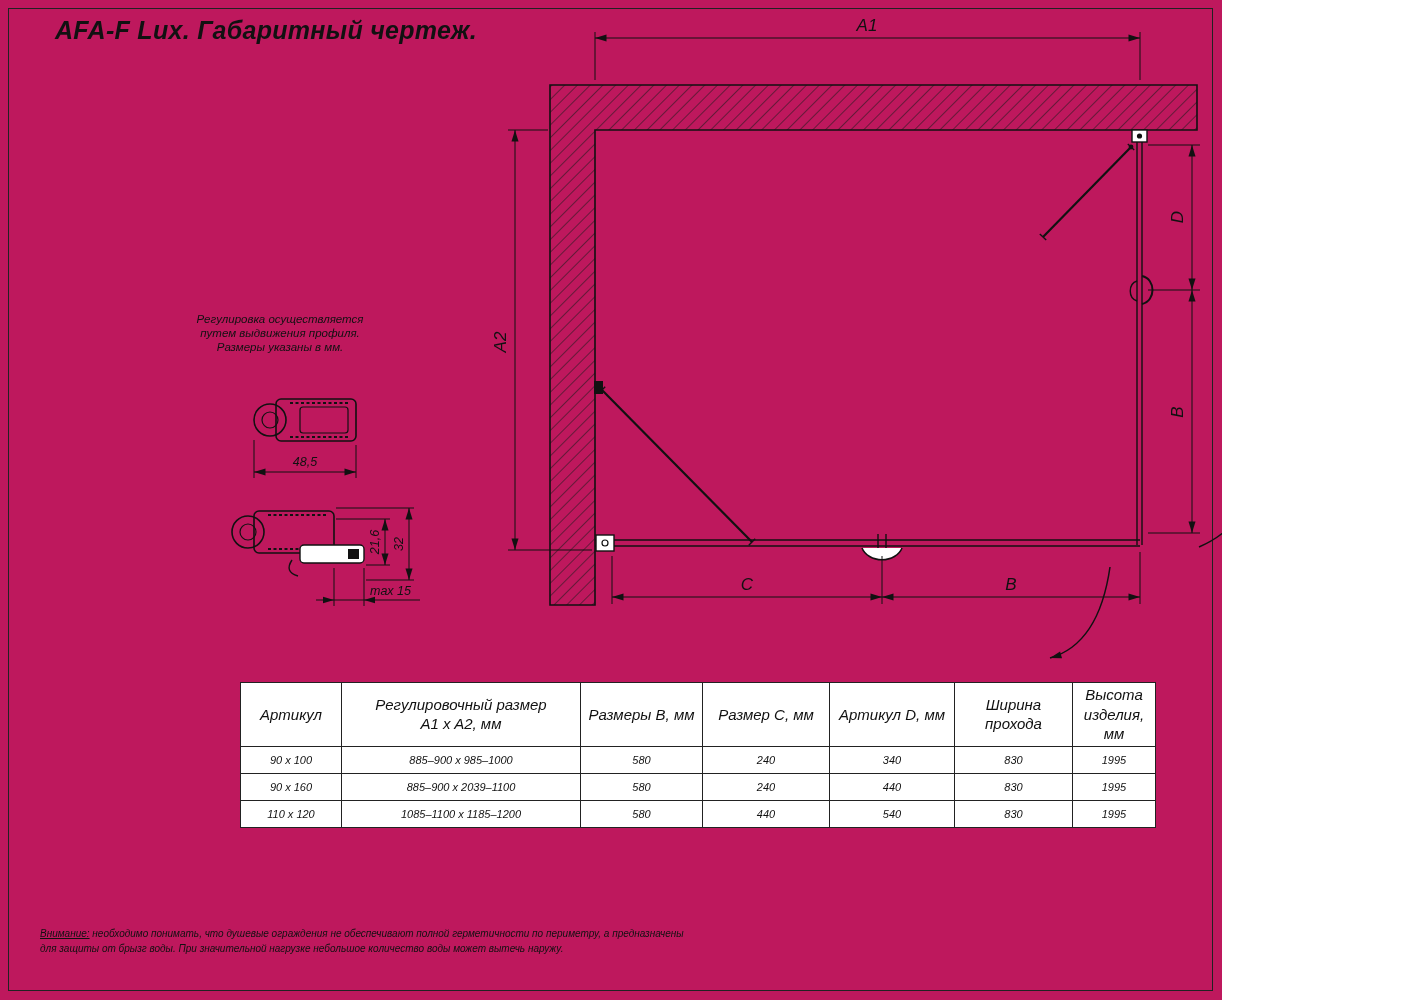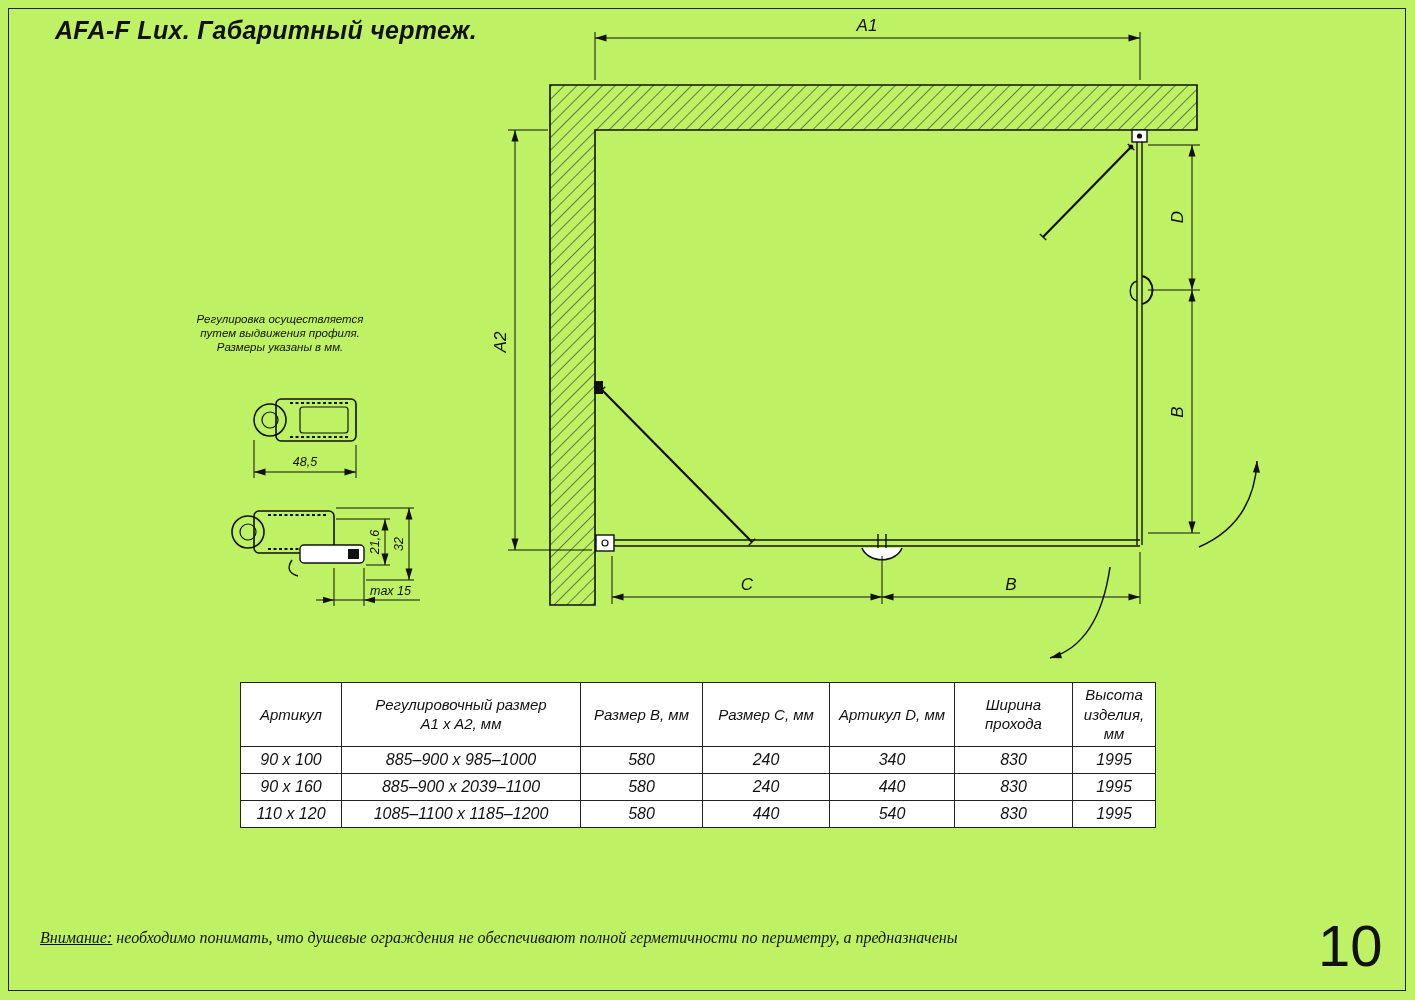--- a/index.html
+++ b/index.html
@@ -1,30 +1,30 @@
 <!DOCTYPE html>
 <html><head>
 <meta charset="utf-8">
 <style>
   * { margin:0; padding:0; box-sizing:border-box; }
   html,body { width:1415px; height:1000px; background:#fff; }
   body { font-family:"Liberation Sans", sans-serif; color:#111; position:relative; }
-  .page { position:absolute; inset:0; width:1415px; height:1000px; background:#bef264; overflow:hidden; }
+  .page { position:absolute; inset:0; width:1222px; height:1000px; background:#be185d; overflow:hidden; }
   .page-border { position:absolute; left:8px; top:8px; right:9px; bottom:9px; border:1.5px solid #222; pointer-events:none; }
   .title { position:absolute; left:55px; top:16px; font-size:25px; font-weight:bold; font-style:italic; letter-spacing:.3px; }
   .drawing { position:absolute; left:0; top:0; }
   svg text { font-family:"Liberation Sans", sans-serif; fill:#111; }
   .dimtext  { font-size:17px;   font-style:italic; }
   .smalltext{ font-size:11.5px; font-style:italic; }
   .dimsmall { font-size:12.5px; font-style:italic; }
   .spec-table { position:absolute; left:240px; top:682px; border-collapse:collapse; table-layout:fixed; background:#fff; }
   .spec-table th, .spec-table td { border:1.3px solid #222; font-style:italic; text-align:center; vertical-align:middle; }
   .spec-table th { font-size:15px; font-weight:normal; height:56px; line-height:1.3; padding:2px 4px; }
-  .spec-table td { font-size:16px; height:27px; padding:0 11px; }
-  .note { position:absolute; left:40px; top:926px; font-style:italic; font-size:16px; line-height:1.5; white-space:nowrap;font-family:Liberation Serif, serif; }
+  .spec-table td { font-size:11px; height:27px; padding:0 11px; }
+  .note { position:absolute; left:40px; top:926px; font-style:italic; font-size:10px; line-height:1.5; white-space:nowrap; }
   .note-label { text-decoration:underline; }
   .page-number { position:absolute; left:1318px; top:912px; font-size:58px; }
 </style>
 </head>
 <body>
 
 <div class="page">
   <div class="page-border"></div>
 
   <h1 class="title">AFA-F Lux. Габаритный чертеж.</h1>
@@ -179,21 +179,21 @@
         <col style="width:122px">
       <col style="width:127px">
         <col style="width:125px">
         <col style="width:118px">
         <col style="width:83px">
     </colgroup>
     <thead>
       <tr id="table-head-row">
           <th>Артикул</th>
           <th>Регулировочный размер<br>A1 x A2, мм</th>
-          <th>Размер B, мм</th>
+          <th>Размеры B, мм</th>
           <th>Размер C, мм</th>
           <th>Артикул D, мм</th>
           <th>Ширина<br>прохода</th>
           <th>Высота<br>изделия,<br>мм</th>
         </tr>
     </thead>
     <tbody id="table-body">
         <tr>
           <td>90 x 100</td>
           <td>885–900 x 985–1000</td>
@@ -219,16 +219,17 @@
           <td>440</td>
           <td>540</td>
           <td>830</td>
           <td>1995</td>
         </tr>
       </tbody>
   </table>
 
   <div class="note">
     <div><span class="note-label">Внимание:</span><span> необходимо понимать, что душевые ограждения не обеспечивают полной герметичности по периметру, а предназначены</span></div>
+    <div>для защиты от брызг воды. При значительной нагрузке небольшое количество воды может вытечь наружу.</div>
   </div>
 
   <div class="page-number">10</div>
 </div>
 
 </body></html>

